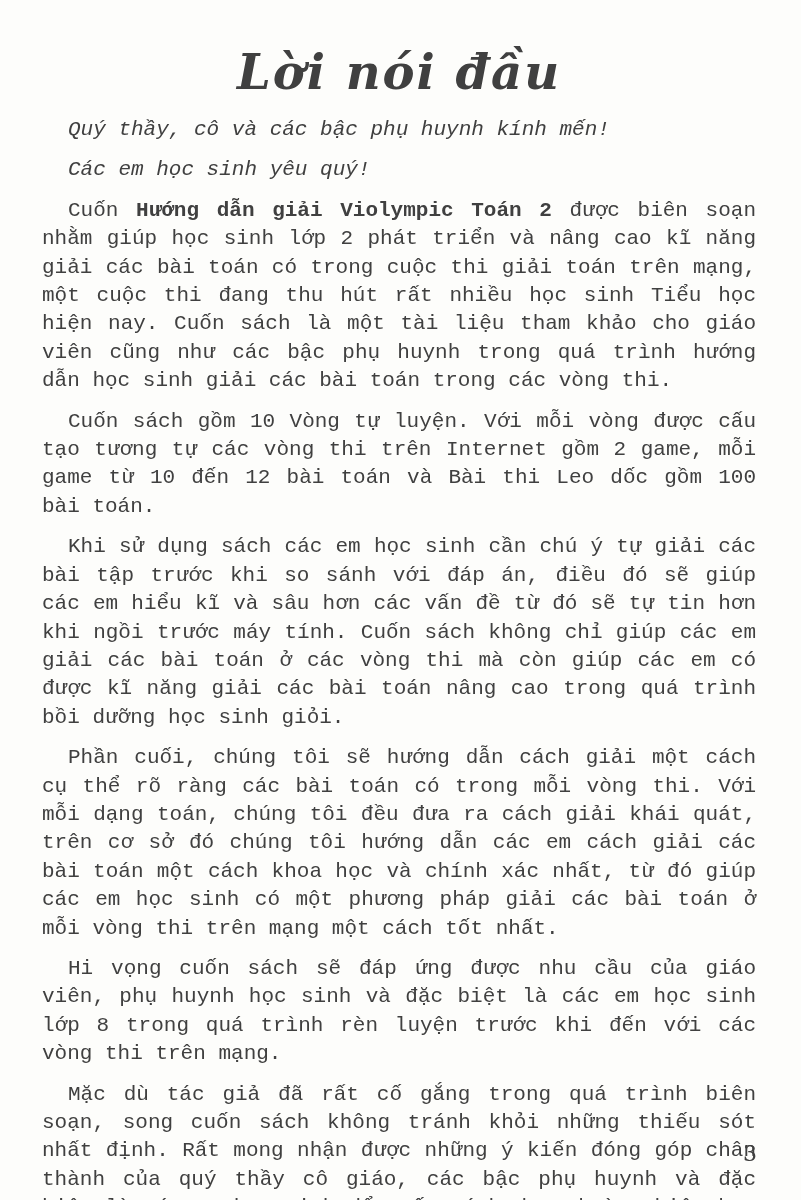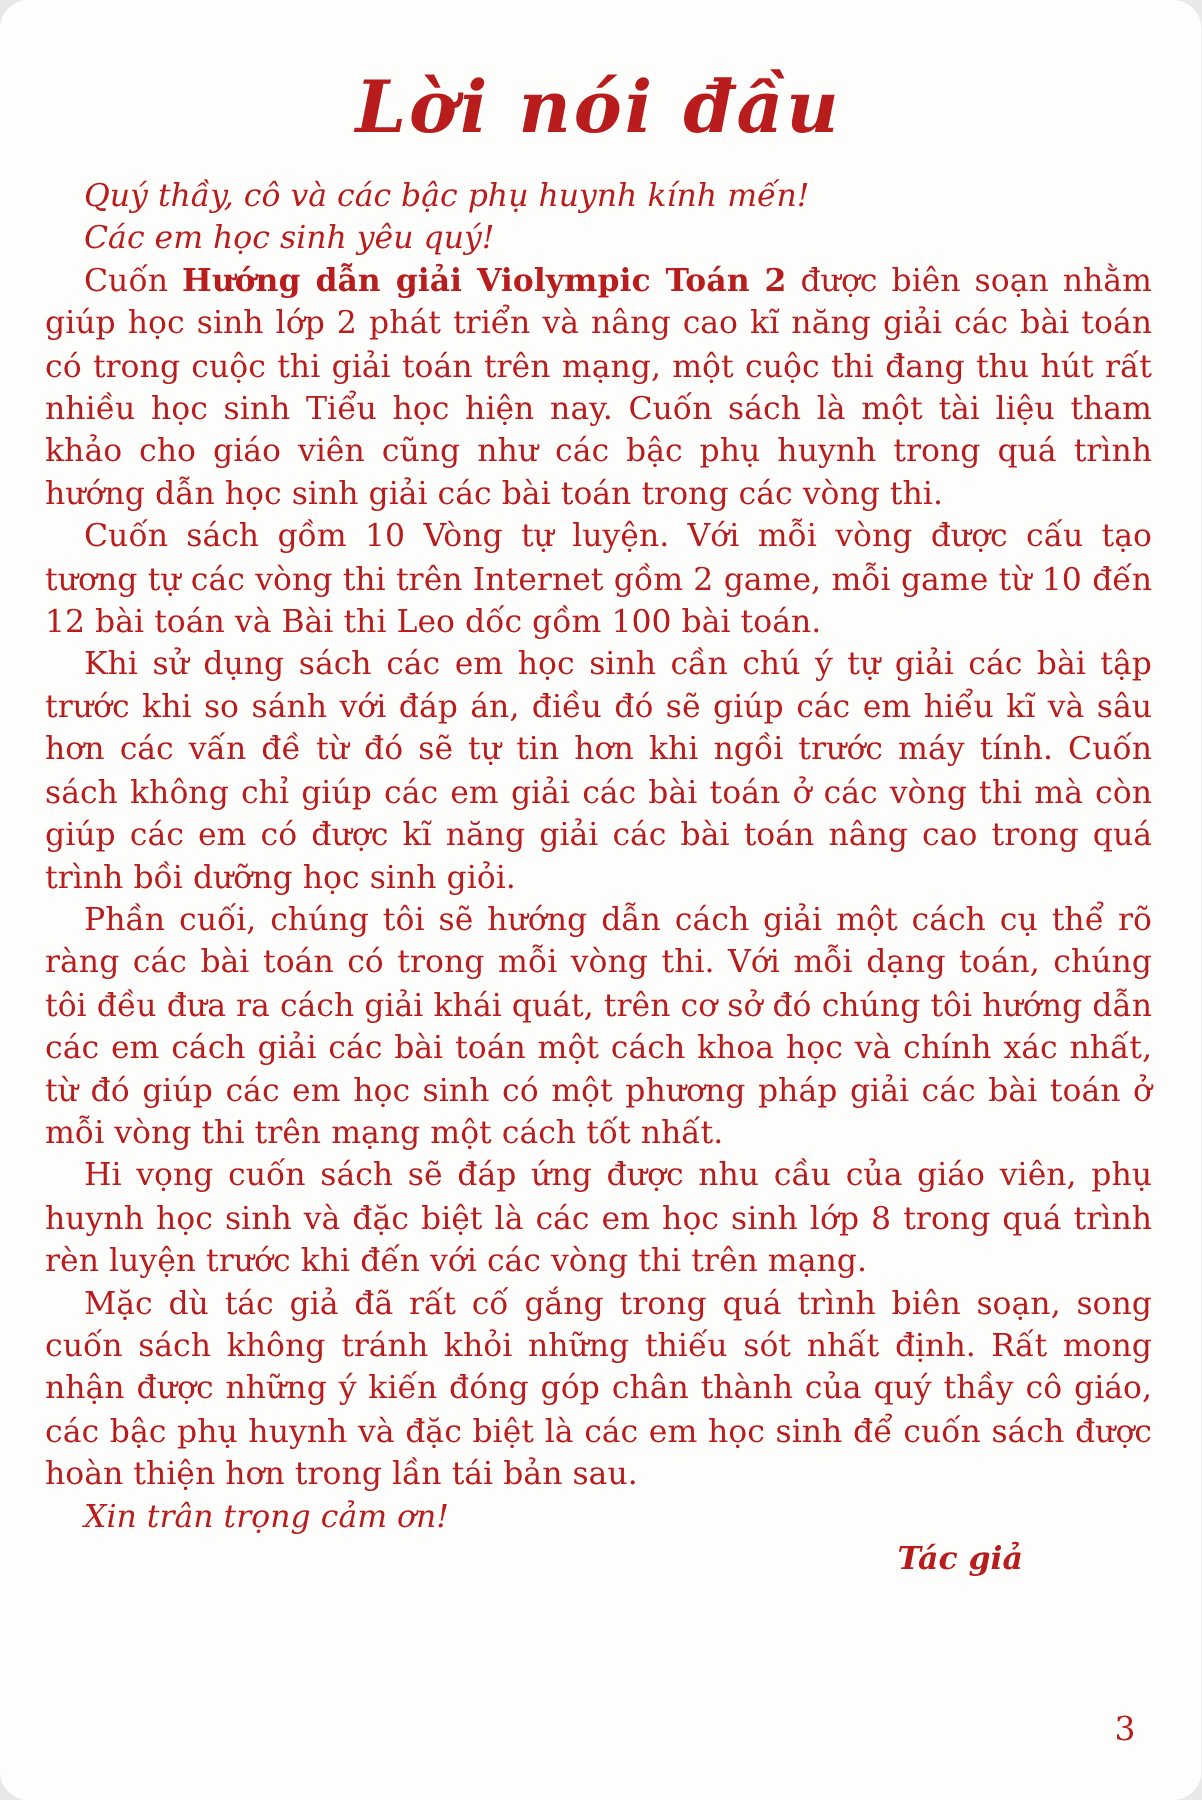--- a/index.html
+++ b/index.html
@@ -2,37 +2,36 @@
 <html lang="vi"><head>
 <meta charset="utf-8">
 <style>
   html, body { margin: 0; padding: 0; background: #e8e8e8; }
   .page {
     position: relative;
     width: 801px;
     height: 1200px;
     margin: 0 auto;
     background: #fdfdfb;
-    color: #b91c1c;
+    color: #404040;
     font-family: "DejaVu Serif", serif;
     overflow: hidden;
     box-sizing: border-box;
-    border-radius: 19px;
   }
   .content { padding: 44px 33px 0 30px; }
   .title {
     margin: 0 0 16px 0;
     text-align: center;
     font-family: "DejaVu Serif", serif;
     font-style: italic;
     font-weight: 700;
     font-size: 48px;
     letter-spacing: 2px;
   }
-  p { margin: 0; font-size: 21px; line-height: 28.4px; }
+  p { margin: 12px; font-size: 21px; line-height: 28.4px; font-family: Liberation Mono, monospace; }
   .italic { font-style: italic; }
   .indent { text-indent: 26px; }
   .para { text-align: justify; text-indent: 26px; }
   .address {
     font-weight: 700;
     text-indent: 38px;
     white-space: nowrap;
     font-size: 20.5px;
   }
   .email-line b { font-weight: 700; }

